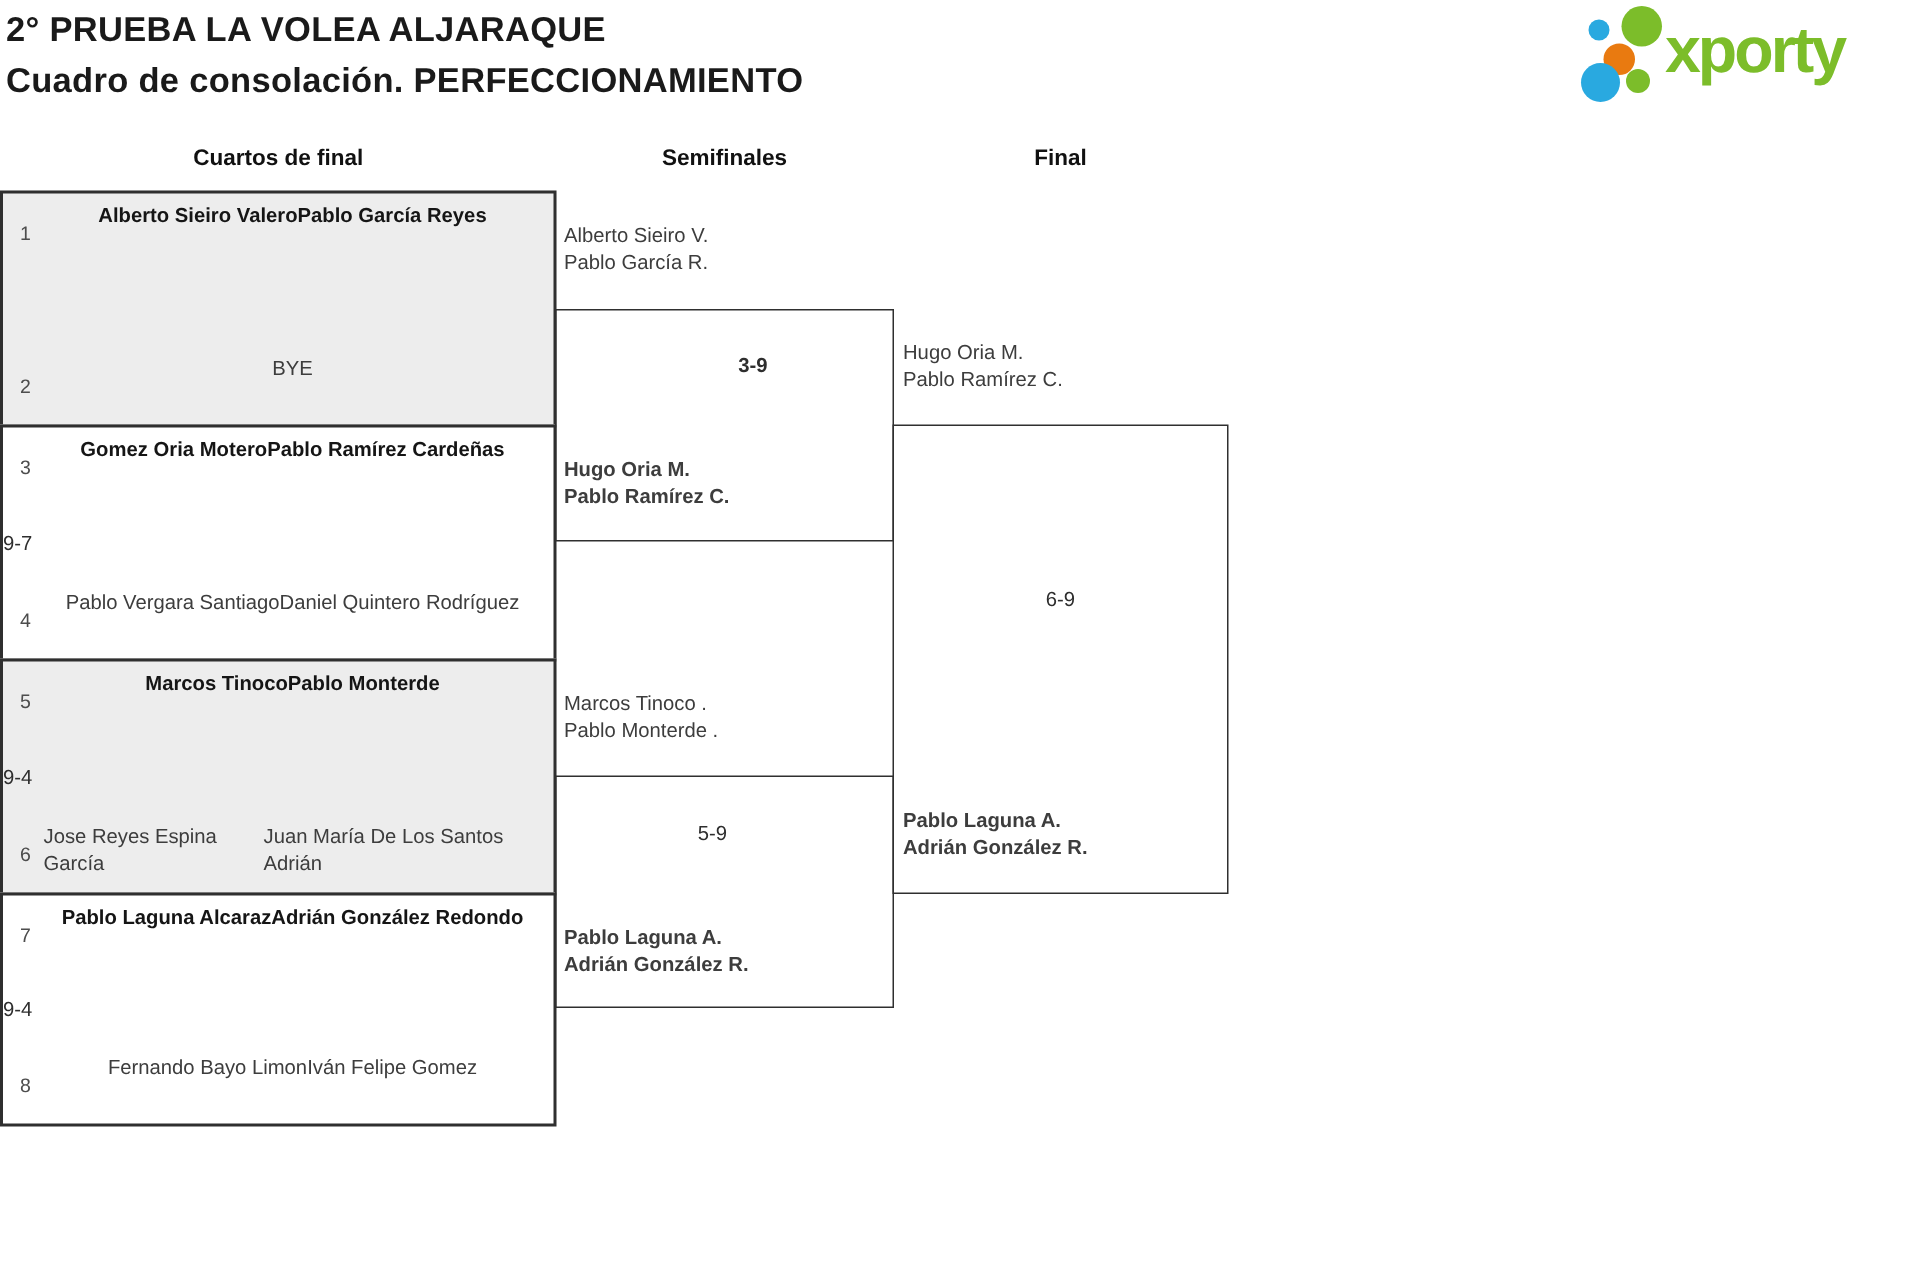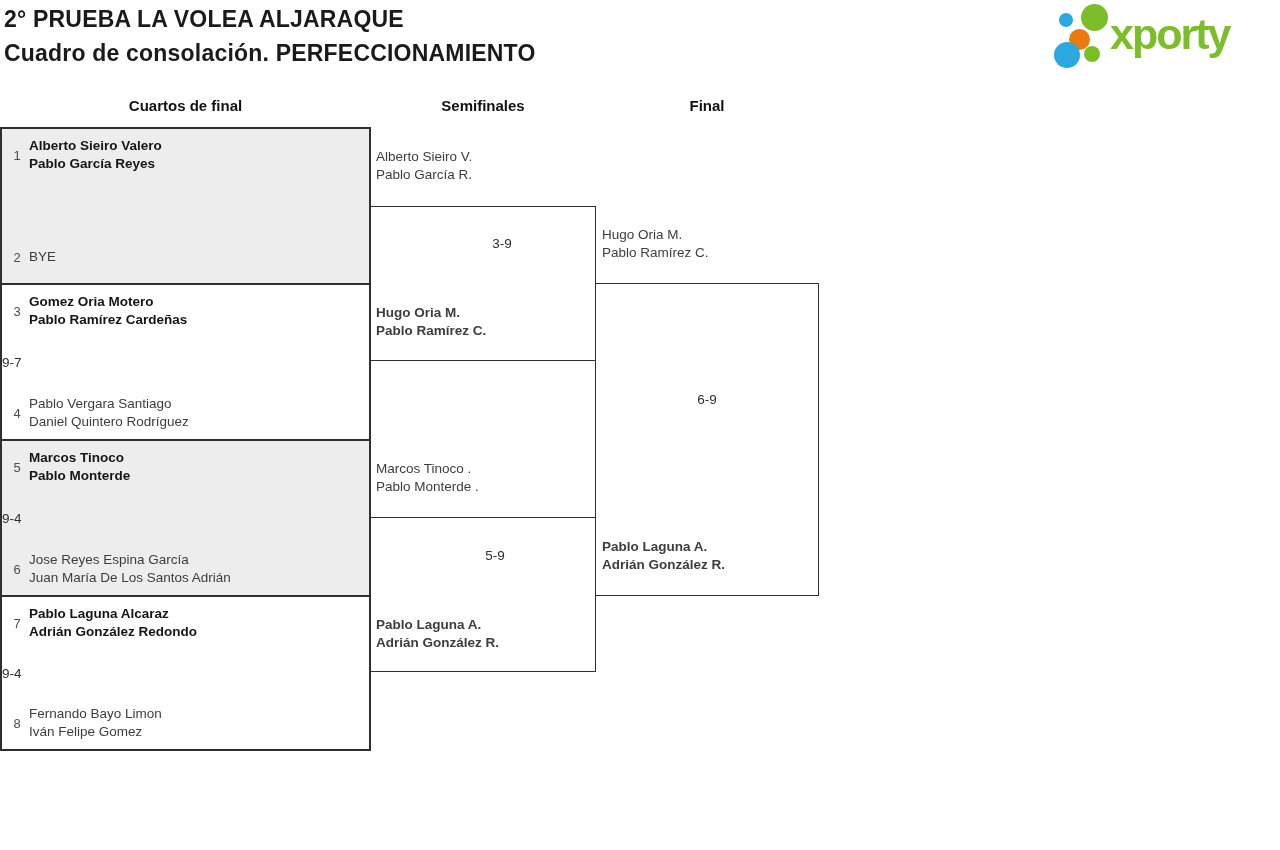--- a/index.html
+++ b/index.html
@@ -54,21 +54,21 @@
   .seed {
     position: absolute; left: 6px; width: 18px; height: 40px;
     display: flex; align-items: center; justify-content: center;
     font-size: 13px; color: #4d4d4d;
   }
   .seed.pos-top { top: 6px; }
   .seed.pos-bottom { bottom: 6px; }
 
   .team {
     position: absolute; left: 27px; right: 8px; height: 40px;
-    display: flex; flex-direction: column; justify-content: center;
+    display: flex; flex-direction: row; justify-content: center;
     font-size: 13.5px; line-height: 18px; color: #3d3d3d;
   }
   .team.pos-top { top: 6px; }
   .team.pos-bottom { bottom: 6px; }
   .team div:empty { display: none; }
   .winner { font-weight: 700; color: #151515; }
 
   .qf-score {
     position: absolute; left: 0; right: 0; top: 50%;
     transform: translateY(-50%);
@@ -91,22 +91,22 @@
   .lbl-sf1-t2 { left: 376px; top: 304px; }
   .lbl-sf2-t1 { left: 376px; top: 460px; }
   .lbl-sf2-t2 { left: 376px; top: 616px; }
   .lbl-fin-t1 { left: 602px; top: 226px; }
   .lbl-fin-t2 { left: 602px; top: 538px; }
 
   .conn-score {
     position: absolute; text-align: center;
     font-size: 13.5px; line-height: 20px; color: #2e2e2e;
   }
-  .score-sf1 { left: 370px; width: 264px; top: 234px; }
-  .score-sf2 { left: 382px; width: 226px; top: 546px; }
+  .score-sf1 { left: 370px; width: 264px; top: 234px; font-weight: bold; }
+  .score-sf2 { left: 362px; width: 226px; top: 546px; }
   .score-fin { left: 595px; width: 224px; top: 390px; }
 </style>
 </head>
 <body>
 
 <div class="page">
 
   <div class="title-block">
     <div class="title-line">2° PRUEBA LA VOLEA ALJARAQUE</div>
     <div class="title-line">Cuadro de consolación. PERFECCIONAMIENTO</div>

